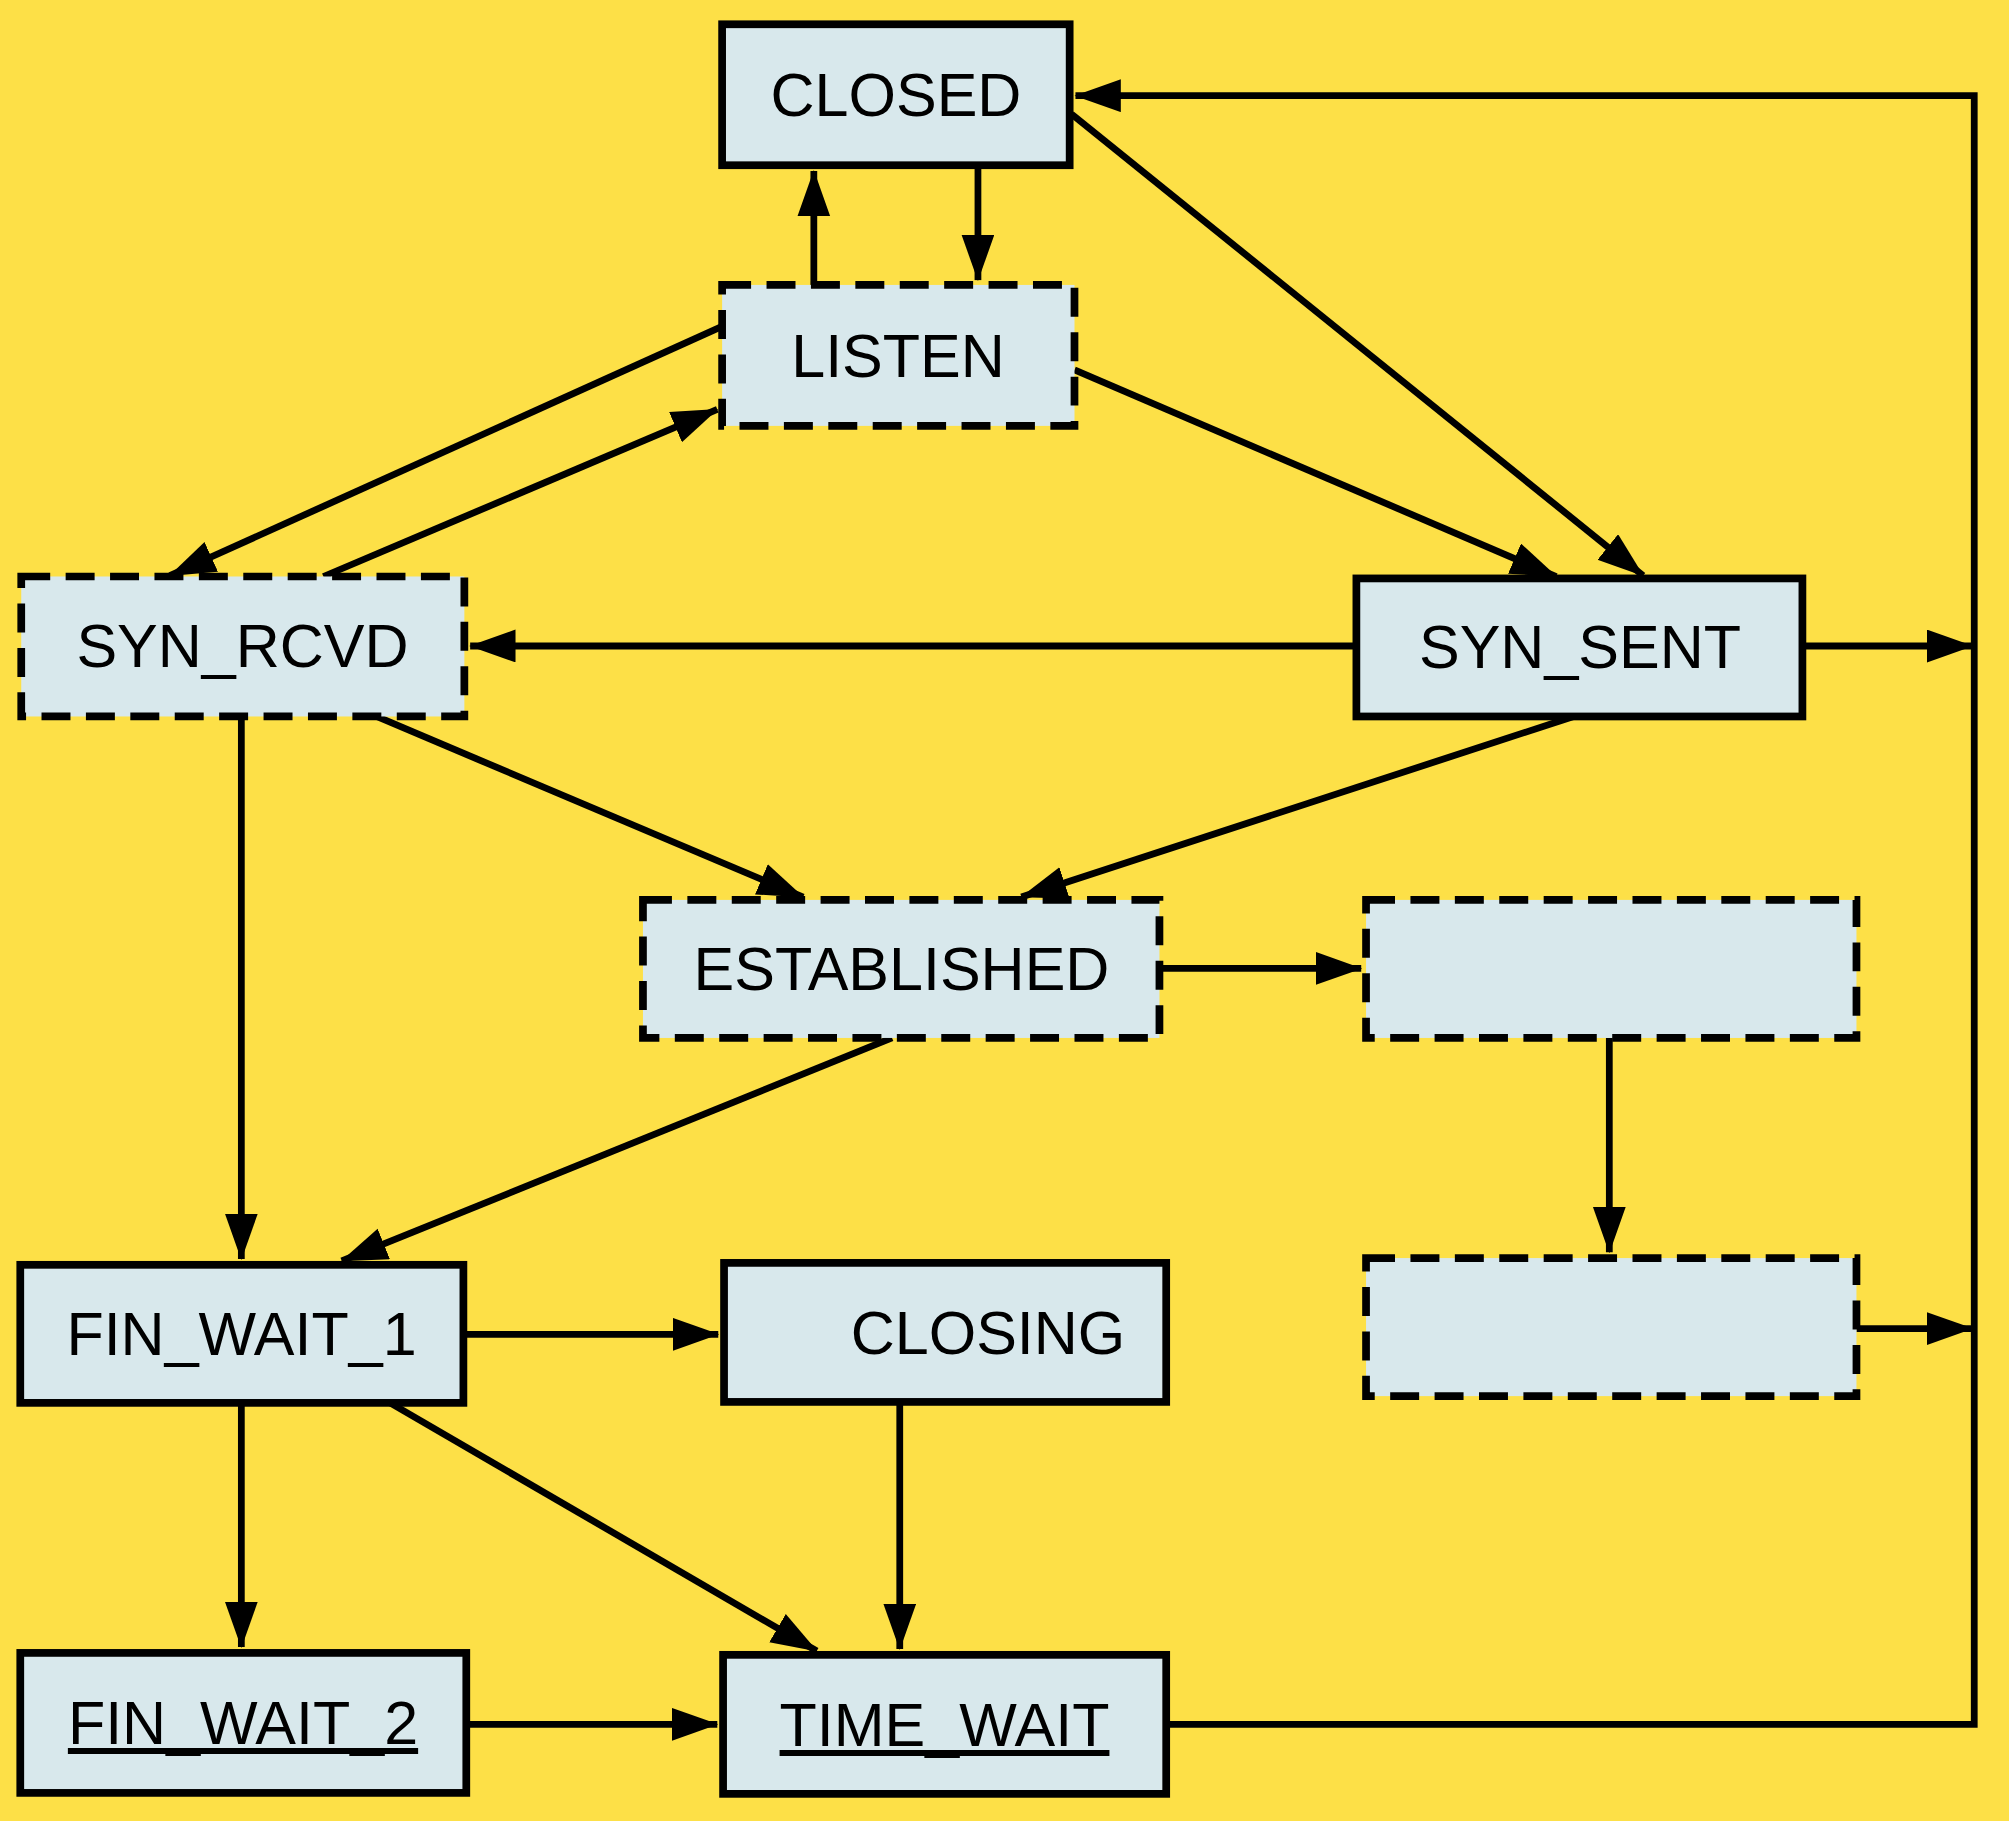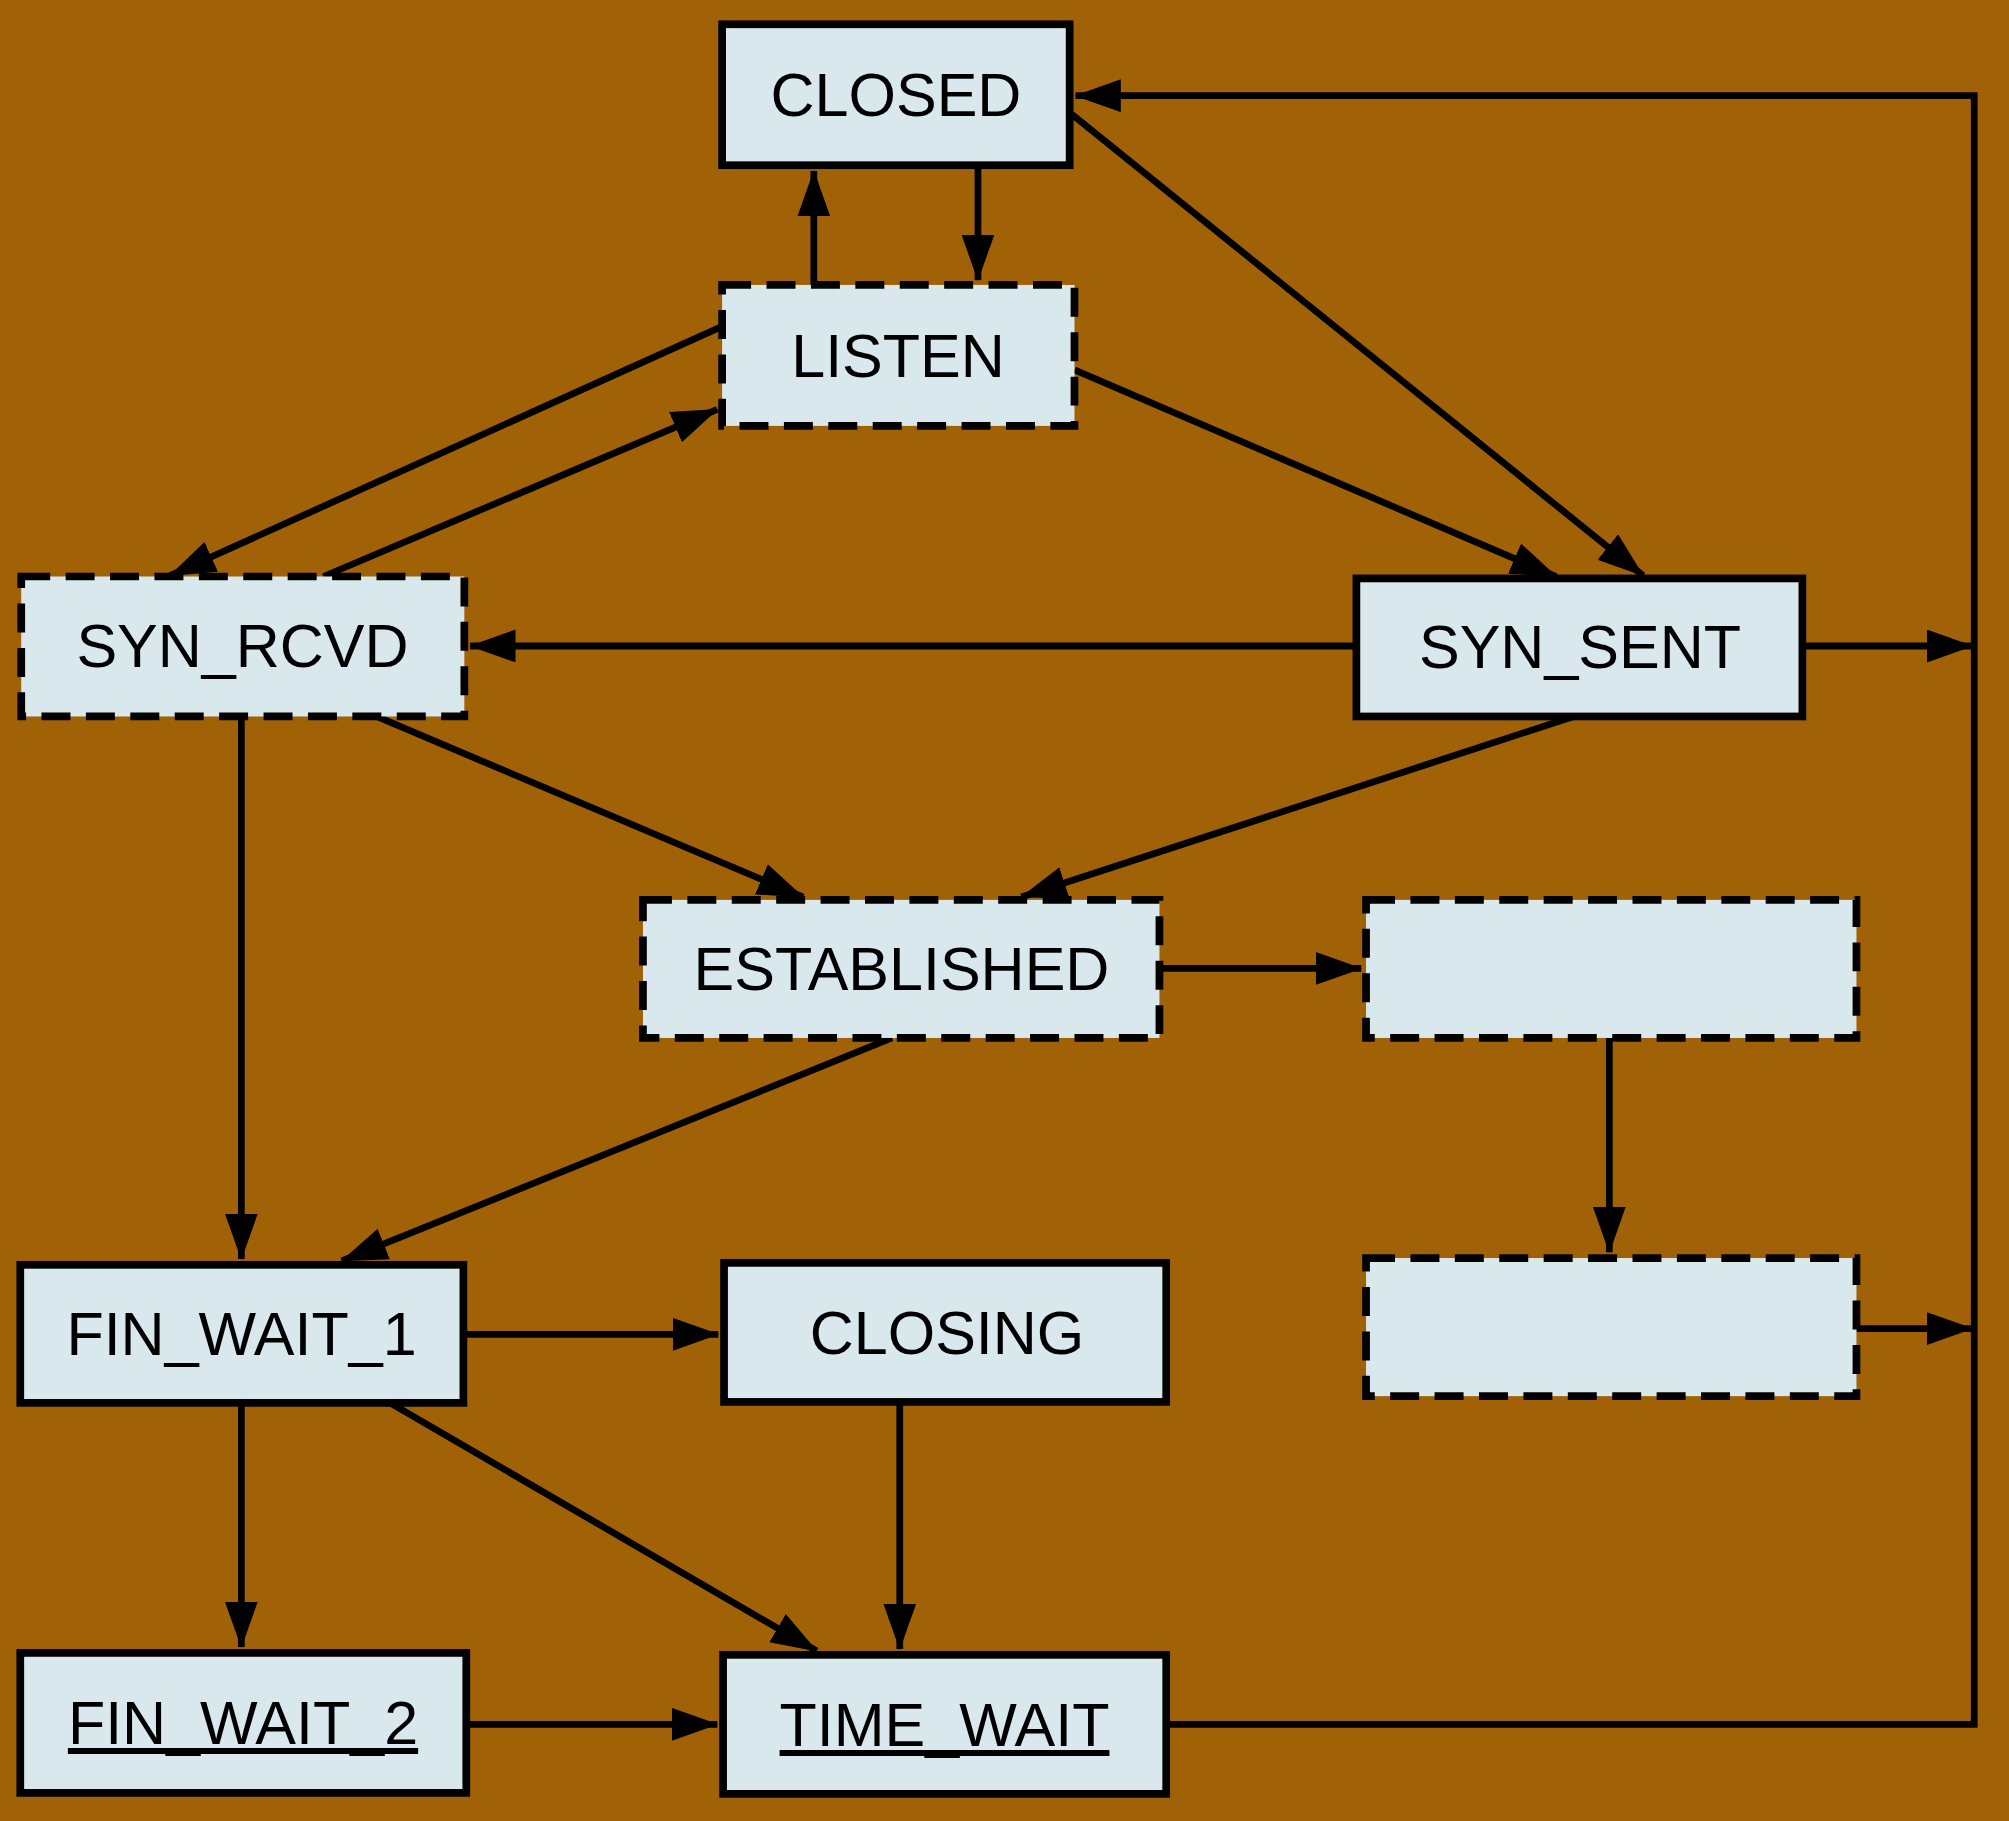--- a/index.html
+++ b/index.html
@@ -9,21 +9,21 @@
     width: 2009px;
     height: 1822px;
     overflow: hidden;
     font-family: "Liberation Sans", "DejaVu Sans", sans-serif;
   }
   .stage {
     position: absolute;
     left: 0; top: 0;
     width: 2009px;
     height: 1822px;
-    background: #a16207;
+    background: #fde047;
   }
   .edges-layer {
     position: absolute;
     left: 0; top: 0;
     width: 2009px;
     height: 1822px;
   }
   .node-label {
     position: absolute;
     display: flex;
@@ -102,21 +102,21 @@
     </div>
   <div class="node-label" style="left:1357px; top:578px;  width:446px; height:138px;">
       <span>SYN_SENT</span>
     </div>
   <div class="node-label" style="left:643px;  top:900px;  width:517px; height:138px;justify-content:center;">
       <span>ESTABLISHED</span>
     </div>
   <div class="node-label" style="left:20px;   top:1265px; width:443px; height:138px;">
       <span>FIN_WAIT_1</span>
     </div>
-  <div class="node-label" style="left:726px;  top:1263px; width:442px; height:139px;">
+  <div class="node-label" style="left:767px;  top:1263px; width:442px; height:139px;">
       <span>CLOSING</span>
     </div>
   <div class="node-label" style="left:20px;   top:1653px; width:446px; height:140px;text-decoration:underline;">
       <span>FIN_WAIT_2</span>
     </div>
   <div class="node-label" style="left:723px;  top:1655px; width:443px; height:139px;text-decoration:underline;">
       <span>TIME_WAIT</span>
     </div>
 
 </div>

